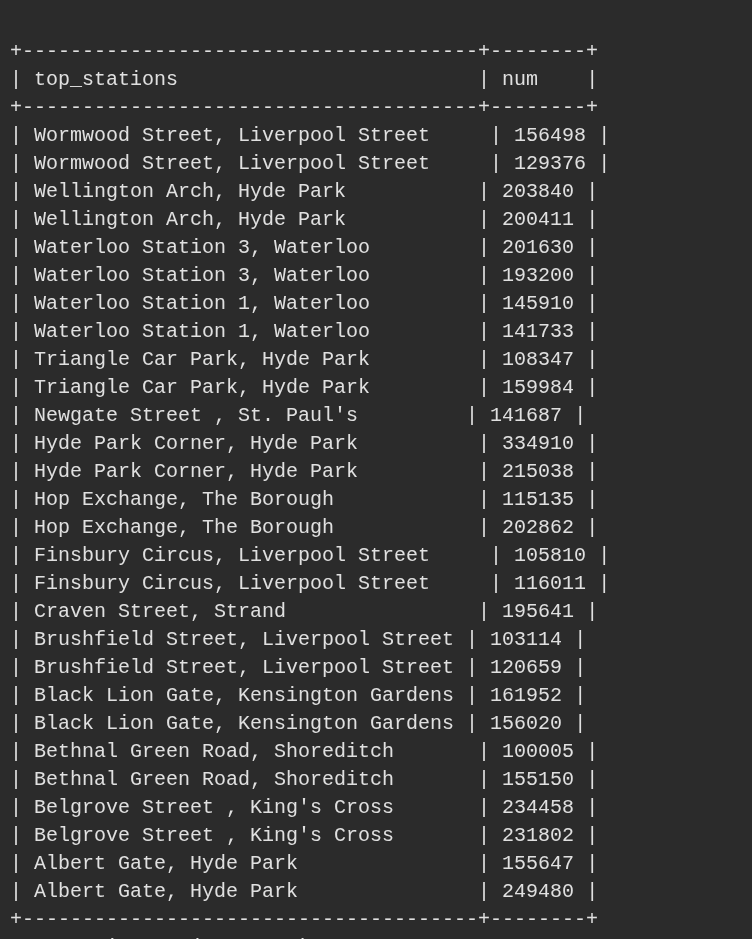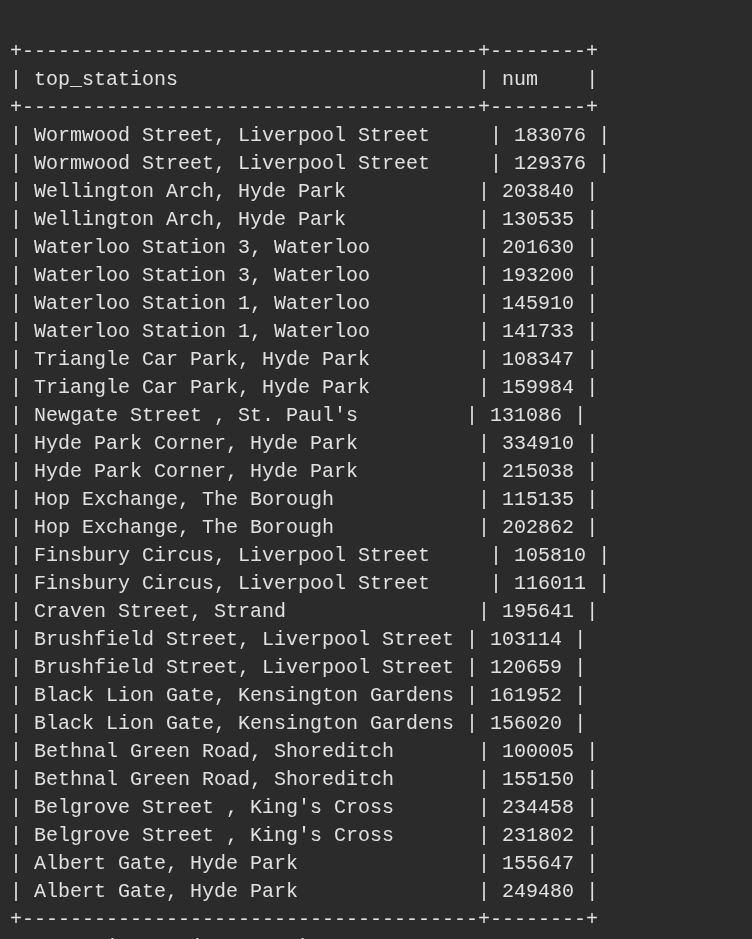--- a/index.html
+++ b/index.html
@@ -14,31 +14,31 @@
     }
     .container {
       display: block;
     }
   </style>
 </head>
 <body>
 <div class="container"><span>+--------------------------------------+--------+</span>
 <span>| <span>top_stations</span>                         | <span>num</span>    |</span>
 <span>+--------------------------------------+--------+</span>
-<span>| <span>Wormwood Street, Liverpool Street</span>     | <span>183076</span> |</span>
+<span>| <span>Wormwood Street, Liverpool Street</span>     | <span>156498</span> |</span>
 <span>| <span>Wormwood Street, Liverpool Street</span>     | <span>129376</span> |</span>
 <span>| <span>Wellington Arch, Hyde Park</span>           | <span>203840</span> |</span>
-<span>| <span>Wellington Arch, Hyde Park</span>           | <span>130535</span> |</span>
+<span>| <span>Wellington Arch, Hyde Park</span>           | <span>200411</span> |</span>
 <span>| <span>Waterloo Station 3, Waterloo</span>         | <span>201630</span> |</span>
 <span>| <span>Waterloo Station 3, Waterloo</span>         | <span>193200</span> |</span>
 <span>| <span>Waterloo Station 1, Waterloo</span>         | <span>145910</span> |</span>
 <span>| <span>Waterloo Station 1, Waterloo</span>         | <span>141733</span> |</span>
 <span>| <span>Triangle Car Park, Hyde Park</span>         | <span>108347</span> |</span>
 <span>| <span>Triangle Car Park, Hyde Park</span>         | <span>159984</span> |</span>
-<span>| <span>Newgate Street , St. Paul's</span>         | <span>131086</span> |</span>
+<span>| <span>Newgate Street , St. Paul's</span>         | <span>141687</span> |</span>
 <span>| <span>Hyde Park Corner, Hyde Park</span>          | <span>334910</span> |</span>
 <span>| <span>Hyde Park Corner, Hyde Park</span>          | <span>215038</span> |</span>
 <span>| <span>Hop Exchange, The Borough</span>            | <span>115135</span> |</span>
 <span>| <span>Hop Exchange, The Borough</span>            | <span>202862</span> |</span>
 <span>| <span>Finsbury Circus, Liverpool Street</span>     | <span>105810</span> |</span>
 <span>| <span>Finsbury Circus, Liverpool Street</span>     | <span>116011</span> |</span>
 <span>| <span>Craven Street, Strand</span>                | <span>195641</span> |</span>
 <span>| <span>Brushfield Street, Liverpool Street</span> | <span>103114</span> |</span>
 <span>| <span>Brushfield Street, Liverpool Street</span> | <span>120659</span> |</span>
 <span>| <span>Black Lion Gate, Kensington Gardens</span> | <span>161952</span> |</span>

